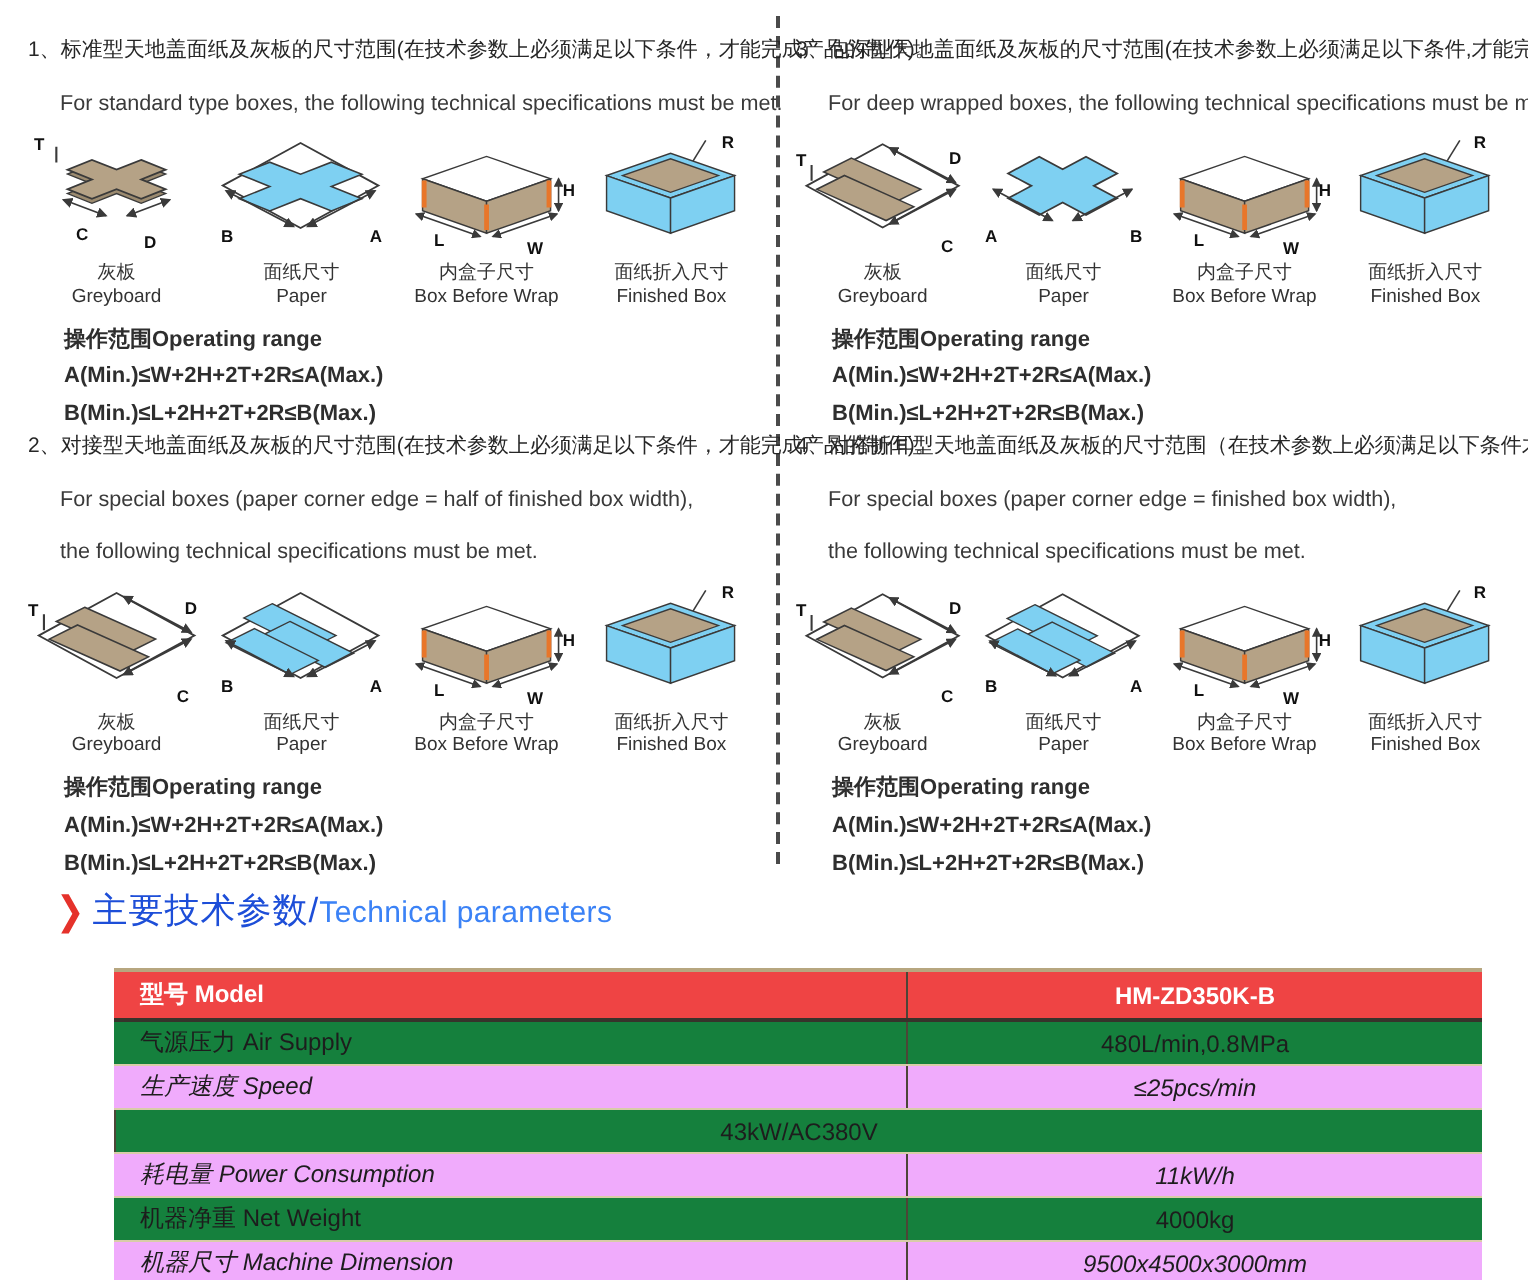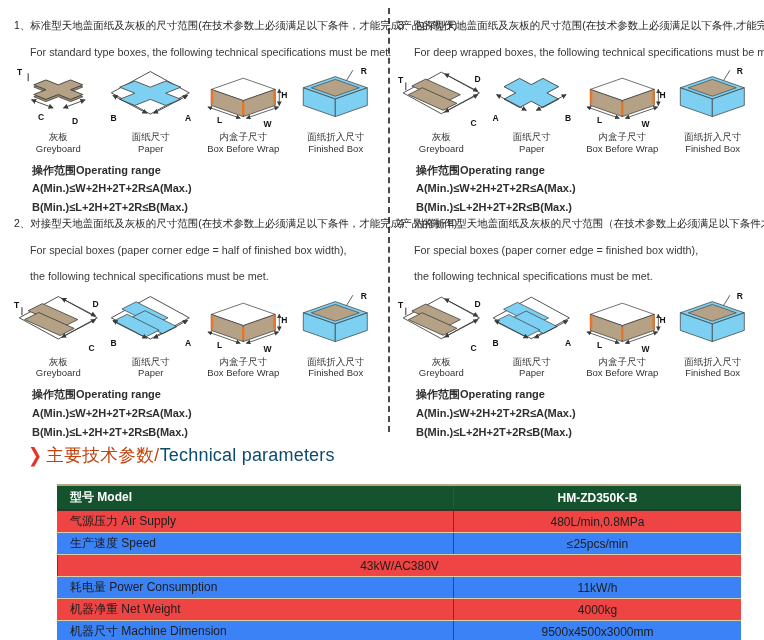--- a/index.html
+++ b/index.html
@@ -33,29 +33,29 @@
   .dL{left:18px;bottom:7px;}
   .dW{right:16px;bottom:3px;}
   .dH{right:0px;top:24px;}
   .dR{right:13px;top:0px;}
   .cap{margin-top:0;}
   .cap div{font-size:9.5px;color:#333;line-height:1.18;}
   .oprange{margin:7px 0 0 18px;font-size:11px;color:#2e2e2e;line-height:1.7;font-weight:bold;}
   
   .tp-head{position:absolute;left:28px;top:443px;display:flex;align-items:baseline;}
   .tp-arrow{color:#e5322b;font-weight:bold;font-size:17px;margin-right:4px;transform:scaleY(1.15);}
-  .tp-zh{font-size:17.5px;color:#c2410c;letter-spacing:0.5px;}
-  .tp-en{font-size:18px;color:#0c4a6e;letter-spacing:0.2px;}
+  .tp-zh{font-size:17.5px;color:#1d4ed8;letter-spacing:0.5px;}
+  .tp-en{font-size:15px;color:#3b82f6;letter-spacing:0.2px;}
   
   .spec-table{position:absolute;left:57px;top:484px;width:684px;
     border-top:2px solid #b7a67f;border-bottom:2px solid #37332b;}
   .t-row{display:flex;height:21px;align-items:stretch;border-bottom:1px solid #d8cca9;
-    font-size:12px;color:#1d1d1d;background:#ef4444;}
-  .t-row.alt{background:#3b82f6;}
-  .t-row.t-head{background:#14532d;color:#ffffff;font-weight:bold;height:23px;
+    font-size:12px;color:#1d1d1d;background:#15803d;}
+  .t-row.alt{background:#f0abfc;font-style:italic;}
+  .t-row.t-head{background:#ef4444;color:#ffffff;font-weight:bold;height:23px;
     border-bottom:2px solid #37332b;}
   .t-row:last-child{border-bottom:none;}
   .t-label{flex:0 0 396px;box-sizing:border-box;padding-left:13px;display:flex;align-items:center;}
   .t-value{flex:1;border-left:1px solid #4d4537;display:flex;align-items:center;justify-content:center;}
   .defs-holder{position:absolute;width:0;height:0;overflow:hidden;}
 </style>
 </head>
 <body>
 
 <svg class="defs-holder" aria-hidden="true">

